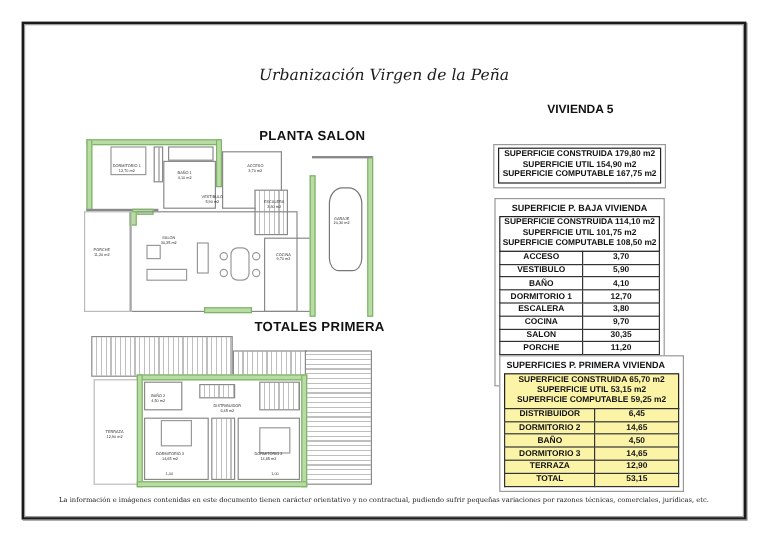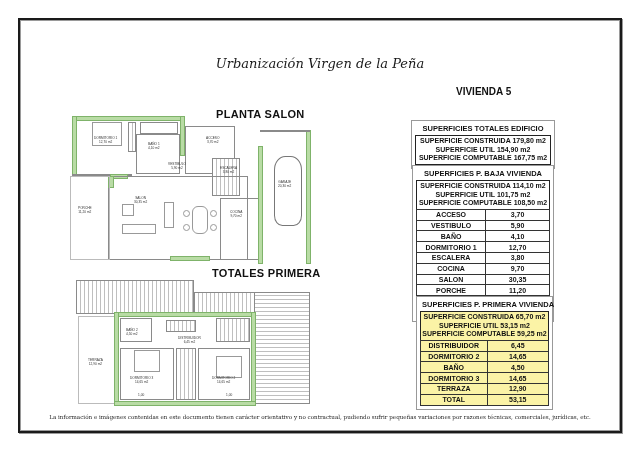--- a/index.html
+++ b/index.html
@@ -41,21 +41,21 @@
   }
   .tbox td {
     border: 1px solid #333; font-weight: bold; font-size: 7px; text-align: center; height: 10.8px;
     line-height: 9px; padding: 0;
   }
   .tbox td.k { width: 52%; }
   .yellow .summary, .yellow td { background: #fbf3a6; }
 
   .t-totales { left: 411px; top: 120px; width: 144px; }
   .t-baja { left: 412px; top: 165px; width: 142px; }
-  .t-primera { left: 416px; top: 296px; width: 137px; }
+  .t-primera { left: 416px; top: 296px; width: 154px; }
   .t-primera .thead { text-align: left; padding-left: 2px; }
 
   
   .plan { position: absolute; }
   .wall { position: absolute; background: #b9dca5; border: 1px solid #7fb36a; }
   .line { position: absolute; border: 1px solid #8a8a8a; background: transparent; }
   .room-label { position: absolute; font-size: 3.2px; color: #333; text-align: center; line-height: 4px; white-space: nowrap; }
   .hatch { position: absolute; border: 1px solid #8a8a8a;
     background: repeating-linear-gradient(90deg, #fff 0, #fff 3px, #bfbfbf 3px, #bfbfbf 4px); }
   .hatch-h { position: absolute; border: 1px solid #8a8a8a;
@@ -155,30 +155,29 @@
   <div class="room-label" style="left:150px;top:113px;">1,00</div>
 
   <div class="room-label" style="left:50px;top:48px;"><span>BAÑO 2</span><br><span>4,50 m2</span></div>
   <div class="room-label" style="left:102px;top:56px;"><span>DISTRIBUIDOR</span><br><span>6,45 m2</span></div>
   <div class="room-label" style="left:12px;top:78px;"><span>TERRAZA</span><br><span>12,90 m2</span></div>
   <div class="room-label" style="left:54px;top:96px;"><span>DORMITORIO 3</span><br><span>14,65 m2</span></div>
   <div class="room-label" style="left:136px;top:96px;"><span>DORMITORIO 2</span><br><span>14,65 m2</span></div>
 </div>
 
 <div class="tbox t-totales">
-  <div class="thead">SUPERFICIES TOTALES EDIFICIO</div>
   <div class="summary">
     <div>SUPERFICIE CONSTRUIDA 179,80 m2</div>
     <div>SUPERFICIE UTIL 154,90 m2</div>
     <div>SUPERFICIE COMPUTABLE 167,75 m2</div>
   </div>
 </div>
 
 <div class="tbox t-baja">
-  <div class="thead">SUPERFICIES P. BAJA VIVIENDA</div>
+  <div class="thead">SUPERFICIE P. BAJA VIVIENDA</div>
   <div class="summary">
     <div>SUPERFICIE CONSTRUIDA 114,10 m2</div>
     <div>SUPERFICIE UTIL 101,75 m2</div>
     <div>SUPERFICIE COMPUTABLE 108,50 m2</div>
   </div>
   <table>
     <tbody>
         <tr>
           <td class="k">ACCESO</td>
           <td>3,70</td>

